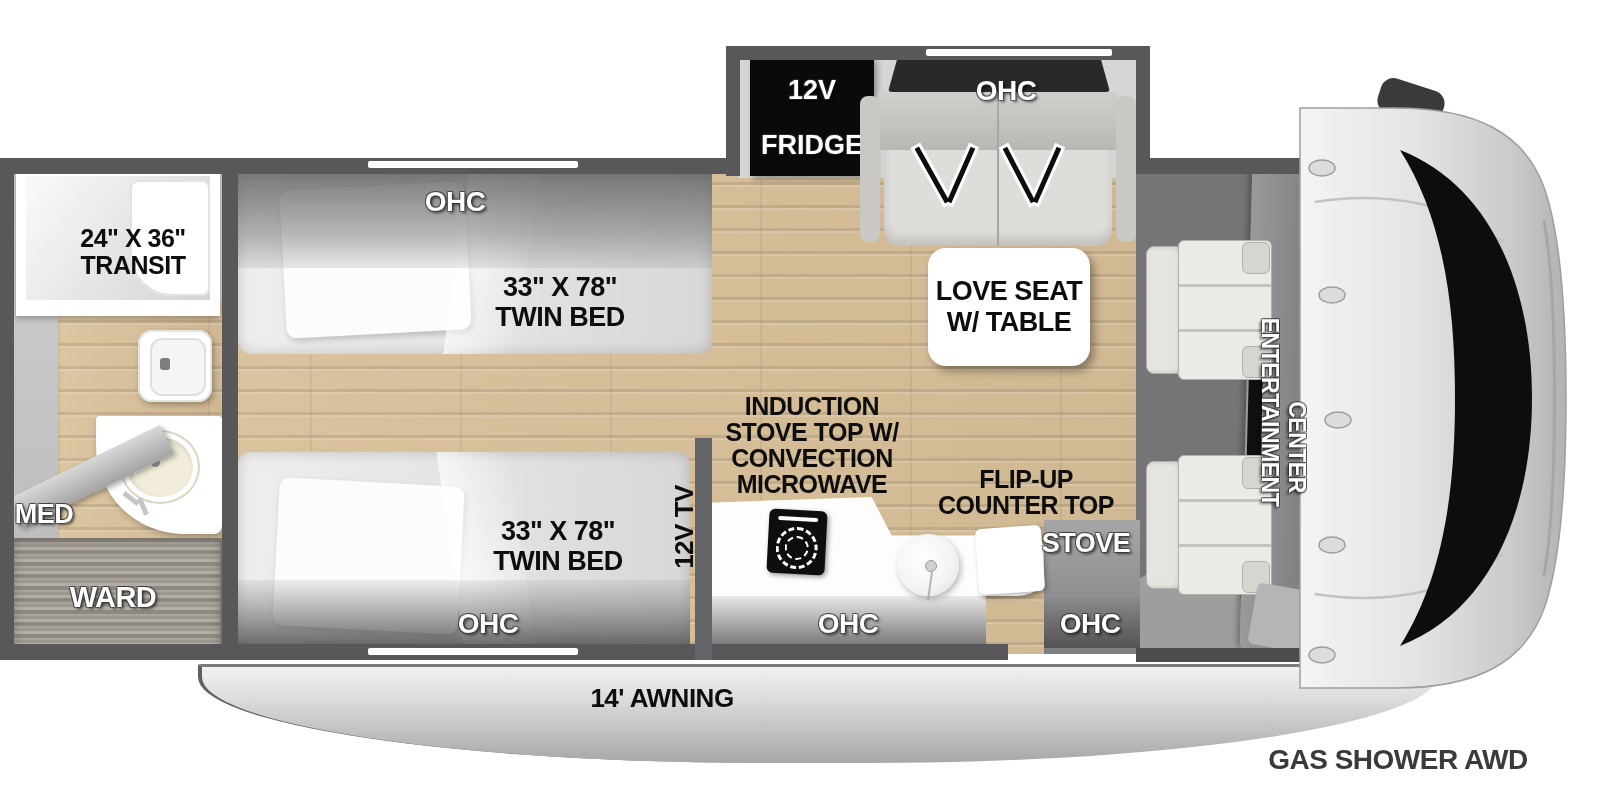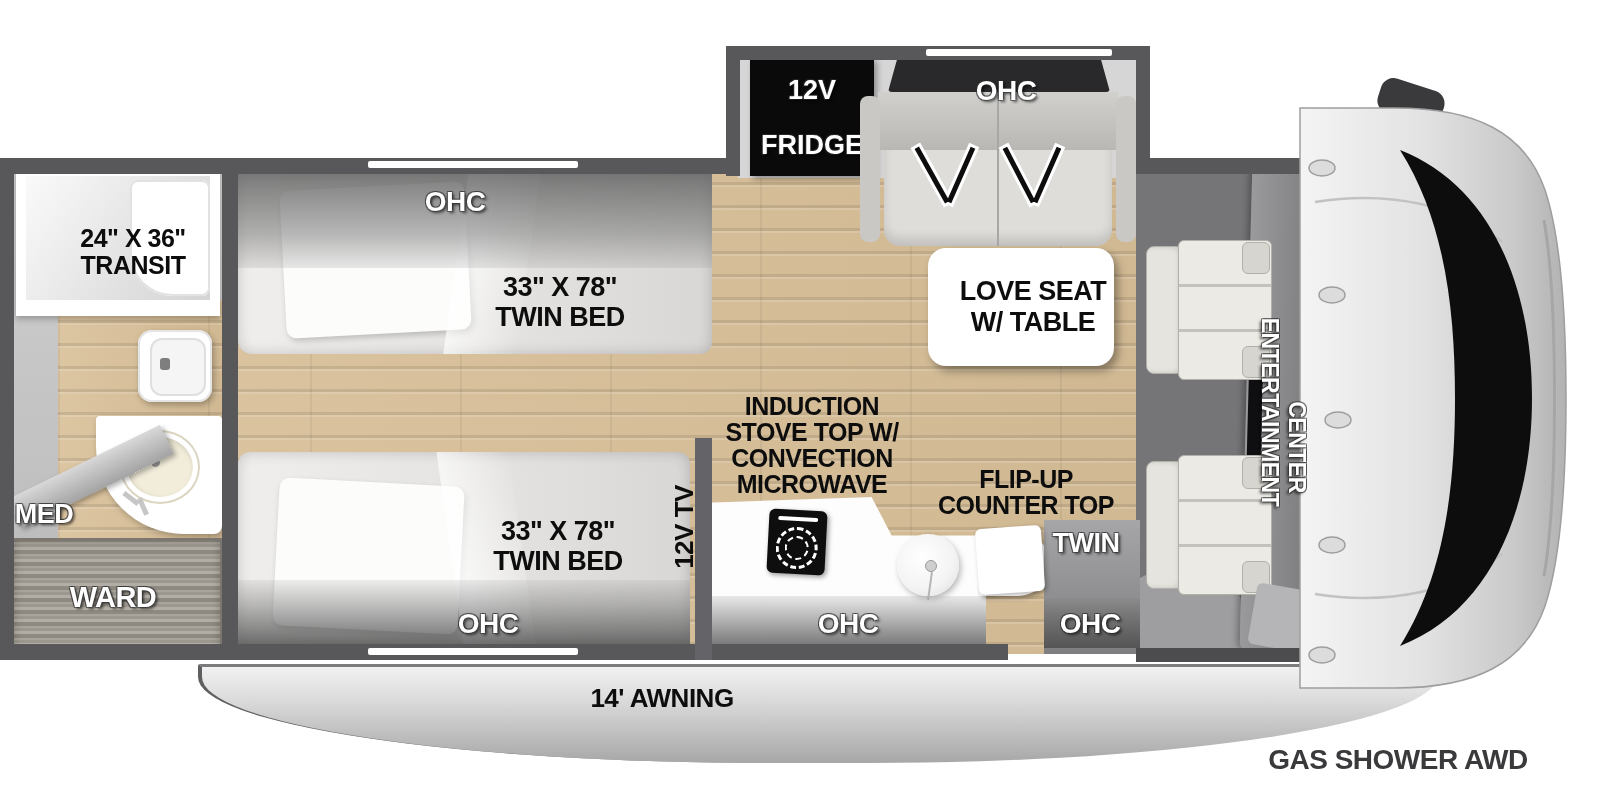--- a/index.html
+++ b/index.html
@@ -151,21 +151,21 @@
     <div>STOVE TOP W/</div>
     <div>CONVECTION</div>
     <div>MICROWAVE</div>
   </div>
   <div class="lbl lblK" style="left:1026px;top:492px;font-size:25px;line-height:26px;">
     <div>FLIP-UP</div>
     <div>COUNTER TOP</div>
   </div>
   <div class="lbl lblW" style="left:848px;top:624px;font-size:28px;">OHC</div>
   <div class="lbl lblW" style="left:1090px;top:624px;font-size:28px;">OHC</div>
-  <div class="lbl lblW" style="left:1086px;top:543px;font-size:27px;">TWIN</div>
+  <div class="lbl lblW" style="left:1086px;top:543px;font-size:27px;">STOVE</div>
 
   <div class="furn" style="left:750px;top:58px;width:124px;height:118px;background:#0a0a0a;
               display:flex;flex-direction:column;align-items:center;justify-content:center;
               box-shadow:3px 3px 6px rgba(0,0,0,.35);">
     <div class="lblW" style="font-size:27px;line-height:28px;">12V</div>
     <div class="lblW" style="font-size:27px;line-height:28px;margin-top:27px;">FRIDGE</div>
   </div>
 
   <div class="furn" style="left:888px;top:60px;width:222px;height:32px;background:#29292b;border-radius:4px;
               clip-path:polygon(4% 0,96% 0,100% 100%,0 100%);"></div>
@@ -187,21 +187,21 @@
     <g stroke="#0d0d0d" stroke-width="5" stroke-linecap="square">
       <line x1="34" y1="12" x2="62" y2="62"></line>
         <line x1="88" y1="12" x2="66" y2="62"></line>
       <line x1="122" y1="12" x2="148" y2="62"></line>
         <line x1="174" y1="12" x2="152" y2="62"></line>
     </g>
   </svg>
   <div class="lbl lblW" style="left:1006px;top:91px;font-size:28px;">OHC</div>
 
   <div class="furn cardshadow" style="left:928px;top:248px;width:162px;height:118px;background:#ffffff;border-radius:18px;
-              display:flex;flex-direction:column;align-items:center;justify-content:center;z-index:55;padding-left:24px;">
+              display:flex;flex-direction:column;align-items:center;justify-content:center;z-index:55;">
     <div class="lblK" style="font-size:27px;line-height:31px;letter-spacing:-0.5px;">LOVE SEAT</div>
     <div class="lblK" style="font-size:27px;line-height:31px;letter-spacing:-0.5px;">W/ TABLE</div>
   </div>
 
   <div class="furn" style="left:1246px;top:168px;width:64px;height:482px;border-radius:6px;
               background:linear-gradient(90deg,#9a9a9c,#7d7d7f);transform:rotate(1.5deg);
               box-shadow:-3px 0 6px rgba(0,0,0,.3);">
     <div class="abs" style="left:2px;top:128px;width:14px;height:250px;background:#0f0f11;border-radius:3px;"></div>
   </div>
   <div class="lbl lblW rotCW" style="left:1270px;top:412px;font-size:23px;">ENTERTAINMENT</div>

